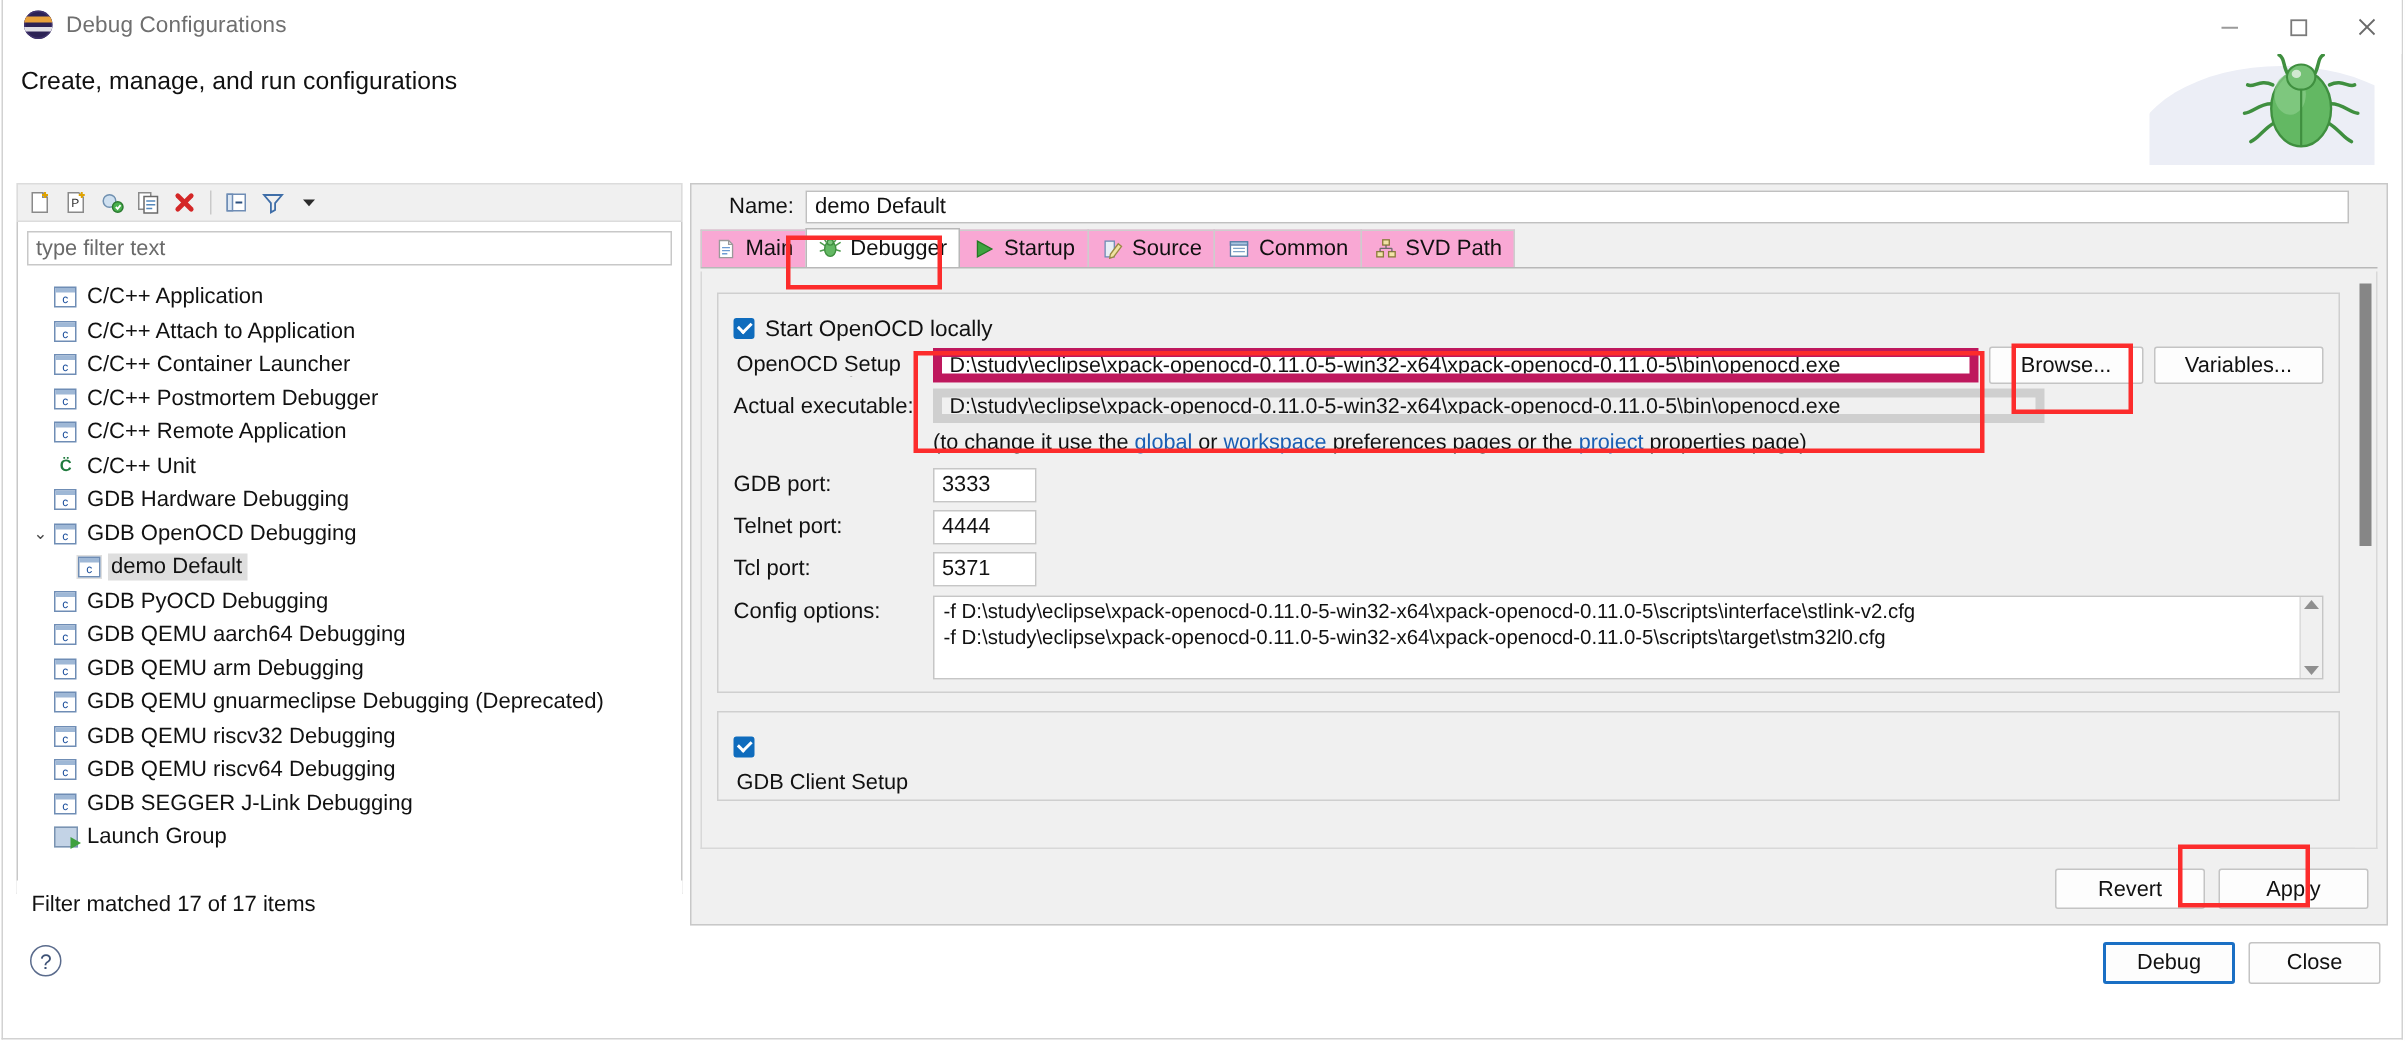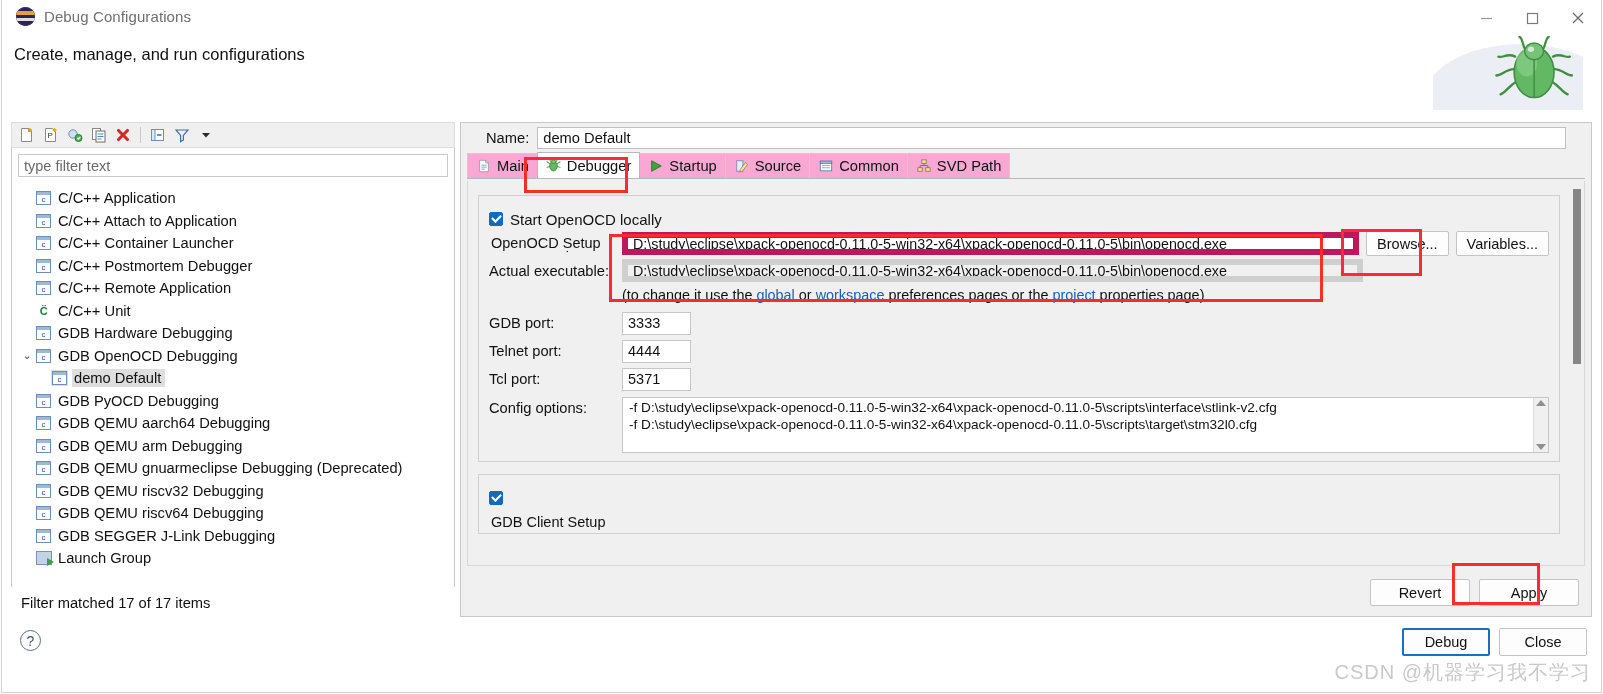--- a/index.html
+++ b/index.html
@@ -308,21 +308,21 @@
     padding: 0 5px;
     font-size: 14.3px;
     white-space: nowrap; overflow: hidden;
   }
   .txt.ro { background: #f0f0f0; border-color: #cfcfcf; }
   .btn {
     background: #fdfdfd;
     border: 1px solid #c4c4c4;
     border-radius: 2px;
     height: 25px;
-    padding: 0 10px;
+    padding: 0 20px;
     display: inline-flex; align-items: center; justify-content: center;
     font-size: 14.5px;
     cursor: default;
   }
   .hint {
     font-size: 14.4px;
     padding: 3px 0 6px 133px;
   }
   .lnk { color: #1a5fb4; text-decoration: underline; }
 
@@ -868,14 +868,13 @@
       </div>
 
     </div>
   </div>
 
   <div class="redbox" style="left:524px;top:157px;width:104px;height:36px;"></div>
   <div class="redbox" style="left:609px;top:234px;width:714px;height:68px;"></div>
   <div class="redbox" style="left:1341px;top:229px;width:81px;height:47px;"></div>
   <div class="redbox" style="left:1452px;top:563px;width:88px;height:42px;"></div>
 
-  <div class="watermark">CSDN @机器学习我不学习</div>
 </div>
 
 </body></html>

